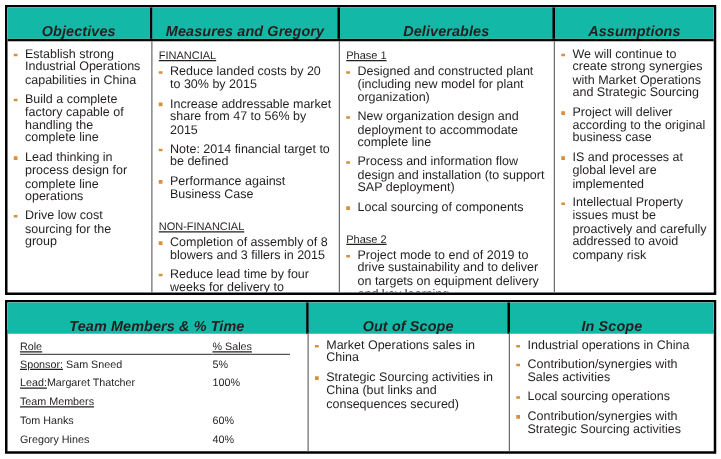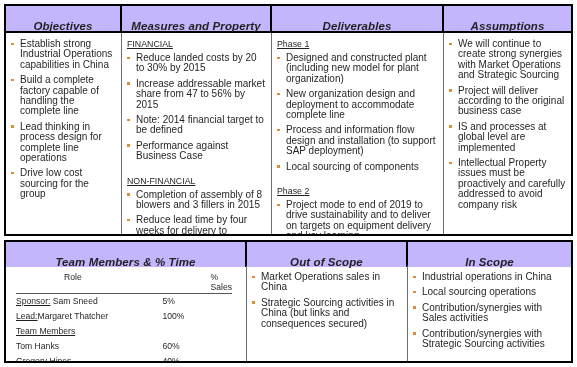--- a/index.html
+++ b/index.html
@@ -41,21 +41,21 @@
   .hdr-cell {
     box-sizing: border-box;
     padding: 20px 2px 5px 2px;
     text-align: center;
     font-style: italic;
     font-weight: bold;
     font-size: 11.5px;
     letter-spacing: 0.1px;
     color: #231f20;
     border-right: 2px solid #000000;
-    background: #c4b5fd;
+    background: #14b8a6;
     display: flex;
     align-items: center;
     justify-content: center;
   }
   .hdr-cell:last-child { border-right: none; }
 
   .body-row {
     display: flex;
     flex: 1 1 auto;
     min-height: 0;
@@ -147,33 +147,33 @@
   }
   .u-line {
     border-bottom: 1px solid #555555;
   }
   .team tr.hdr td {
     padding-bottom: 1px;
   }
   .underl { text-decoration: underline; }
   .role-head {
     display: inline-block;
-    margin-left: 48px;
+    text-decoration: underline;
   }
 </style>
 </head>
 <body>
 
 <div id="page">
 
   <div class="grid" id="top-table">
 
     <div class="hdr-row">
       <div class="hdr-cell c1">Objectives</div>
-      <div class="hdr-cell c2">Measures and Property</div>
+      <div class="hdr-cell c2">Measures and Gregory</div>
       <div class="hdr-cell c3">Deliverables</div>
       <div class="hdr-cell c4">Assumptions</div>
     </div>
 
     <div class="body-row">
 
       <div class="body-cell c1">
         <ul class="bl loose">
           <li>Establish strong Industrial Operations capabilities in China</li>
           <li>Build a complete factory capable of handling the complete line</li>
@@ -282,22 +282,22 @@
       <div class="body-cell b2">
         <ul class="bl loose">
           <li>Market Operations sales in China</li>
           <li>Strategic Sourcing activities in China (but links and consequences secured)</li>
         </ul>
       </div>
 
       <div class="body-cell b3">
         <ul class="bl loose">
           <li>Industrial operations in China</li>
+          <li>Contribution/synergies with Sales activities</li>
           <li>Local sourcing operations</li>
-          <li>Contribution/synergies with Sales activities</li>
           <li>Contribution/synergies with Strategic Sourcing activities</li>
         </ul>
       </div>
 
     </div>
   </div>
 
 </div>
 
 </body></html>

